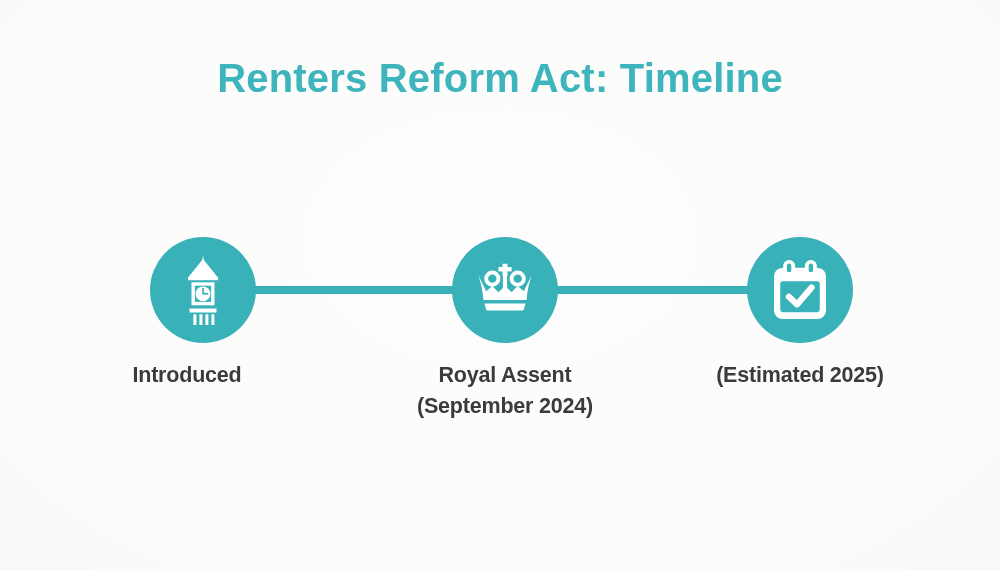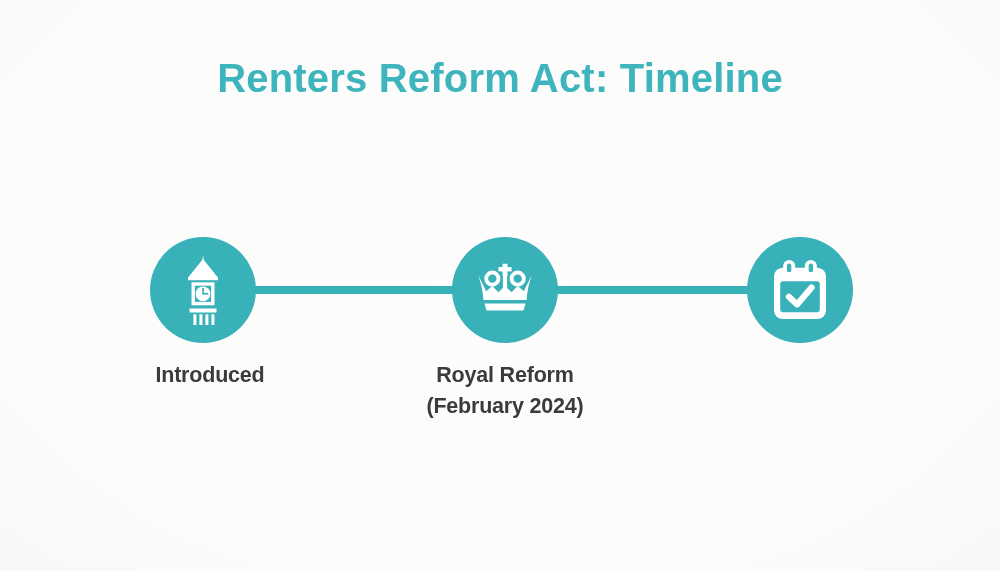--- a/index.html
+++ b/index.html
@@ -52,21 +52,21 @@
     position: absolute;
     top: 360px;
     width: 280px;
     text-align: center;
     font-size: 21.5px;
     font-weight: bold;
     line-height: 31px;
     color: #393b3d;
     letter-spacing: -0.2px;
   }
-  .label-1 { left: 70px;  }
+  .label-1 { left: 47px;  }
   .label-2 { left: 365px; }
   .label-3 { left: 660px; }
   svg { display: block; }
 </style>
 </head>
 <body>
 
 <div class="stage">
 
   <h1 class="title">Renters Reform Act: Timeline</h1>
@@ -113,20 +113,21 @@
       <rect x="37" y="3.6" width="4.5" height="9" rx="2.2" fill="#38b1b8"></rect>
       <path d="M16.5 38 L25 46 L40 28.5" fill="none" stroke="#ffffff" stroke-width="6.4" stroke-linecap="round" stroke-linejoin="round"></path>
     </svg>
   </div>
 
   <div class="milestone-label label-1">
     <div>Introduced</div>
   </div>
 
   <div class="milestone-label label-2">
-    <div>Royal Reform</div>
-    <div>(February 2024)</div>
+    <div>Royal Assent</div>
+    <div>(September 2024)</div>
   </div>
 
   <div class="milestone-label label-3">
+    <div>(Estimated 2025)</div>
   </div>
 
 </div>
 
 </body></html>

